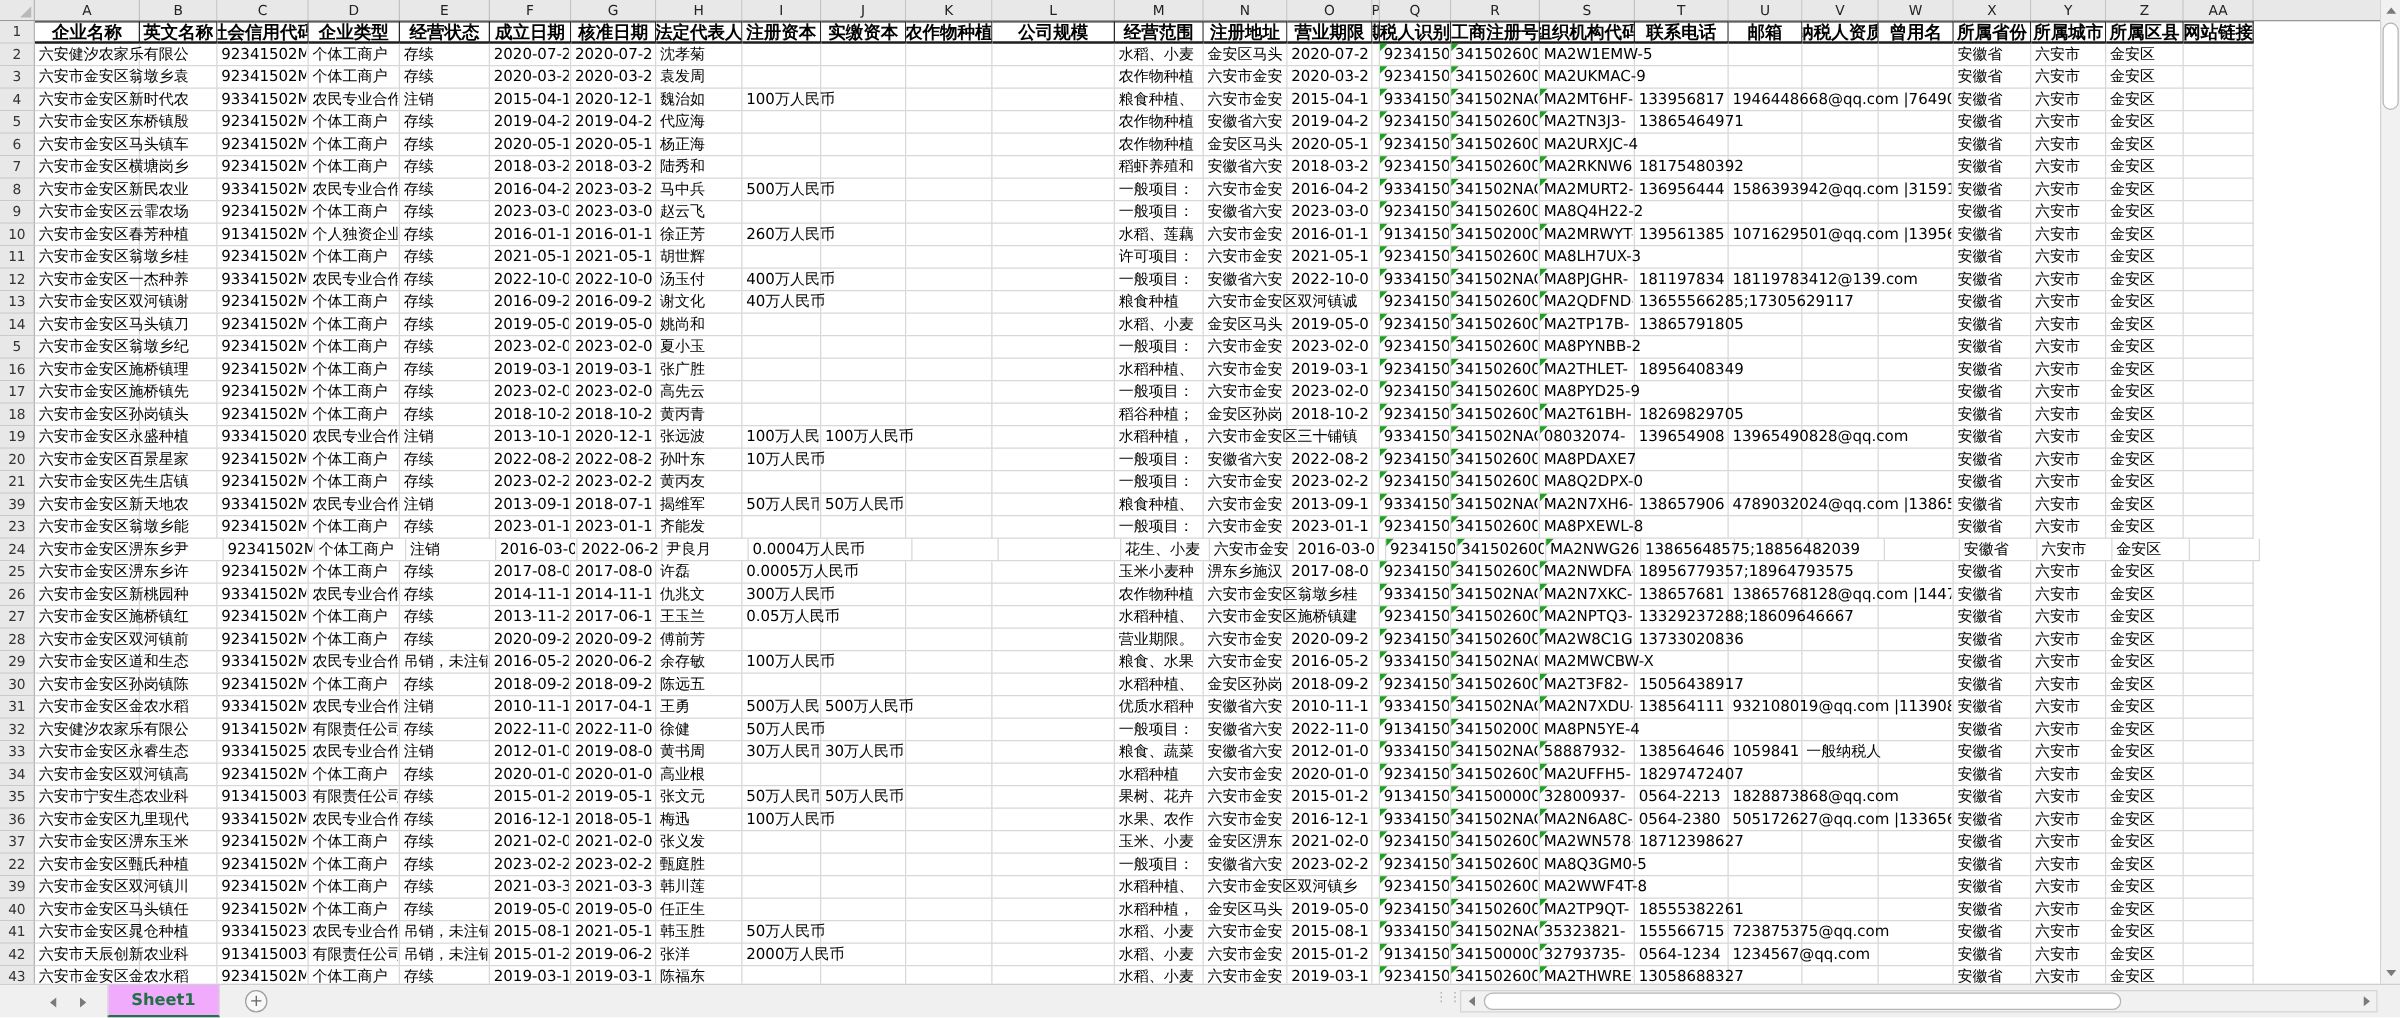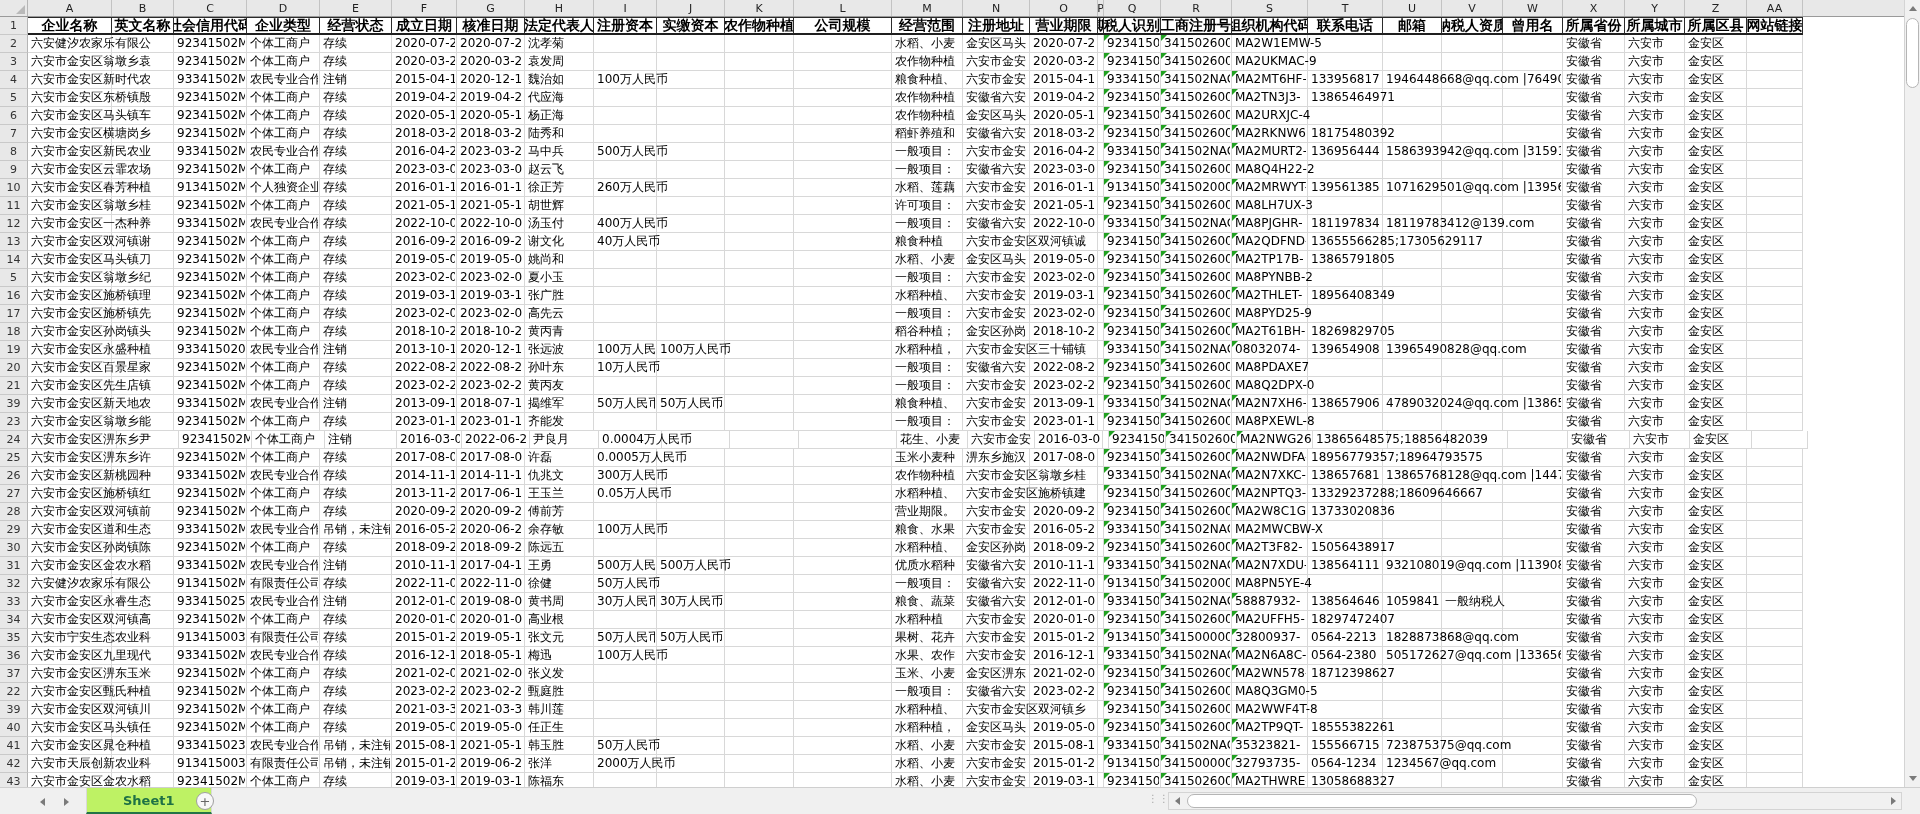--- a/index.html
+++ b/index.html
@@ -41,21 +41,21 @@
   .vbtn { position:absolute; left:0; width:16px; height:17px; background:#f1f1f1; display:flex; align-items:center; justify-content:center; }
   .arrow-up    { width:0;height:0;border-left:4px solid transparent;border-right:4px solid transparent;border-bottom:5px solid #7a7a7a; }
   .arrow-down  { width:0;height:0;border-left:4px solid transparent;border-right:4px solid transparent;border-top:5px solid #7a7a7a; }
   .arrow-left  { width:0;height:0;border-top:4px solid transparent;border-bottom:4px solid transparent;border-right:5px solid #7a7a7a; }
   .arrow-right { width:0;height:0;border-top:4px solid transparent;border-bottom:4px solid transparent;border-left:5px solid #7a7a7a; }
   #vthumb { position:absolute; left:1px; top:18px; width:13px; height:70px; background:#ffffff; border:1px solid #b5b5b5; border-radius:7px; }
 
   
   #tabbar { position:absolute; left:0; top:787px; width:1920px; height:27px; background:#f0f0f0; border-top:1px solid #cfcfcf; }
   .navarrow { position:absolute; top:6px; width:16px; height:16px; display:flex; align-items:center; justify-content:center; color:#999; font-size:10px; }
-  #sheet-tab { position:absolute; left:86px; top:0; height:26px; padding:0 36px; background:#bef264;
+  #sheet-tab { position:absolute; left:86px; top:0; height:26px; padding:0 18px; background:#f0abfc;
       display:flex; align-items:center; font-size:13px; color:#1e7145; font-weight:bold;
       border-bottom:2px solid #217346; border-left:1px solid #d9d9d9; border-right:1px solid #d9d9d9; }
   #add-sheet { position:absolute; left:196px; top:4px; width:18px; height:18px; border:1px solid #9f9f9f; border-radius:50%;
       display:flex; align-items:center; justify-content:center; color:#666; font-size:13px; line-height:1; background:#f8f8f8; }
   #splitter-dots { position:absolute; left:1148px; top:5px; color:#a8a8a8; font-size:10px; letter-spacing:1px; }
   #hscroll { position:absolute; left:1168px; top:4px; width:734px; height:18px; background:#f1f1f1; border:1px solid #d4d4d4; }
   .hbtn { position:absolute; top:0; width:16px; height:16px; display:flex; align-items:center; justify-content:center; }
   #hthumb { position:absolute; left:18px; top:1px; width:510px; height:14px; background:#ffffff; border:1px solid #b5b5b5; border-radius:7px; }
 </style>
 </head>

